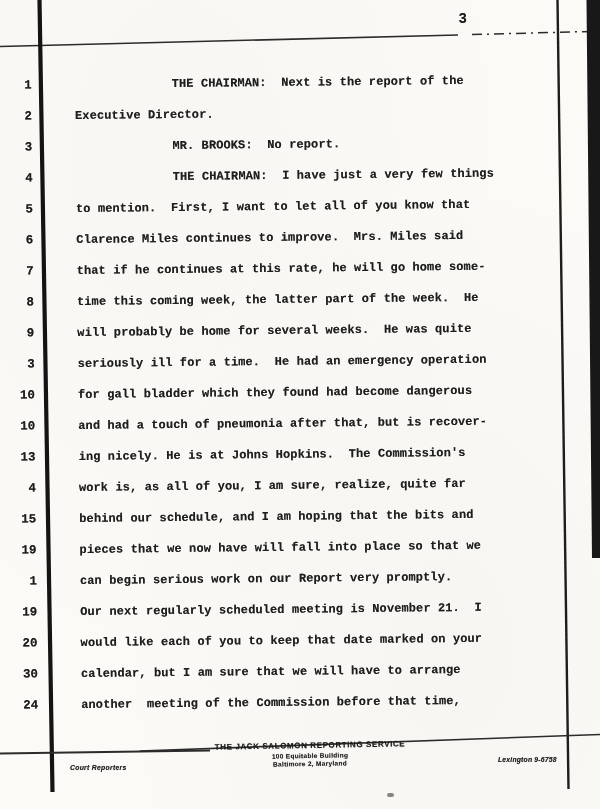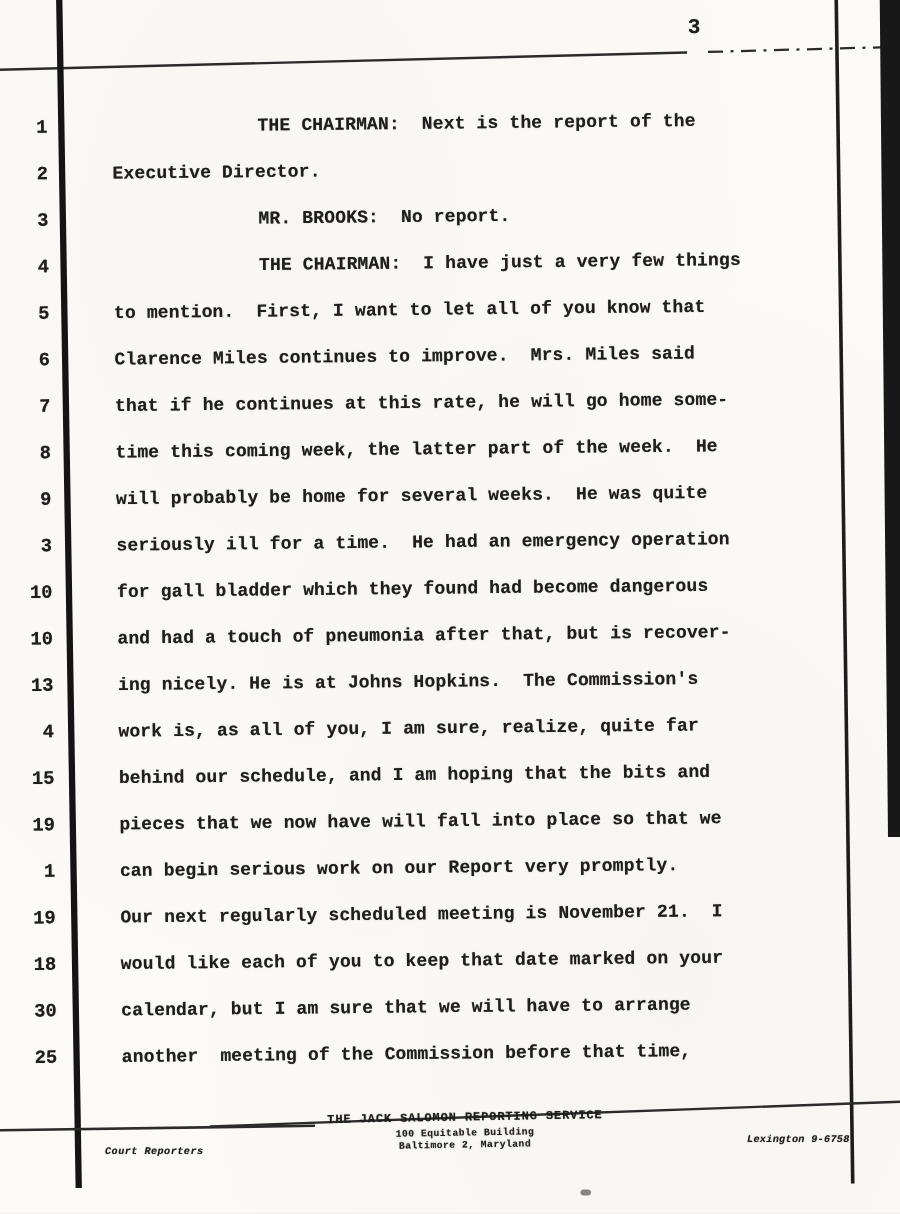--- a/index.html
+++ b/index.html
@@ -27,21 +27,21 @@
     position:absolute;left:0;top:0;width:35px;text-align:right;
     font-size:12.5px;font-weight:700;
     text-shadow:0 0 .5px rgba(0,0,0,.6);
   }
   .t-text{
     position:absolute;left:78px;top:0;font-size:12px;font-weight:700;
     letter-spacing:.1px;white-space:pre;
     text-shadow:0 0 .55px rgba(10,10,10,.55);
   }
   .t-text.indent{left:175px;}
-  .footer{position:absolute;left:0;top:0;width:600px;height:792px;font-family:Liberation Mono, monospace;}
+  .footer{position:absolute;left:0;top:0;width:600px;height:792px;font-family:Liberation Sans, sans-serif;}
   .f-center{position:absolute;left:140px;width:340px;text-align:center;transform:rotate(-1deg);}
   .f-company{top:741px;font-size:8px;font-weight:700;letter-spacing:.6px;text-shadow:0 0 .7px rgba(0,0,0,.5);}
   .f-addr1{top:751.5px;font-size:6.5px;font-weight:700;letter-spacing:.3px;text-shadow:0 0 .8px rgba(0,0,0,.45);}
   .f-addr2{top:760px;font-size:6.5px;font-weight:700;letter-spacing:.3px;text-shadow:0 0 .8px rgba(0,0,0,.45);}
   .f-left{position:absolute;left:70px;top:764px;font-size:6.8px;font-style:italic;font-weight:700;letter-spacing:.3px;text-shadow:0 0 .7px rgba(0,0,0,.5);}
   .f-right{position:absolute;left:498px;top:756px;font-size:6.8px;font-style:italic;font-weight:700;letter-spacing:.2px;text-shadow:0 0 .7px rgba(0,0,0,.5);}
   .speck{position:absolute;left:387px;top:793px;width:7px;height:4px;background:rgba(40,40,40,.55);border-radius:2px;filter:blur(.4px);}
 </style>
 </head>
 <body>
@@ -77,23 +77,23 @@
       <div class="t-row" style="top: 326px;"><span class="t-num">9</span><span class="t-text">will probably be home for several weeks.  He was quite</span></div>
       <div class="t-row" style="top: 357px;"><span class="t-num">3</span><span class="t-text">seriously ill for a time.  He had an emergency operation</span></div>
       <div class="t-row" style="top: 388px;"><span class="t-num">10</span><span class="t-text">for gall bladder which they found had become dangerous</span></div>
       <div class="t-row" style="top: 419px;"><span class="t-num">10</span><span class="t-text">and had a touch of pneumonia after that, but is recover-</span></div>
       <div class="t-row" style="top: 450px;"><span class="t-num">13</span><span class="t-text">ing nicely. He is at Johns Hopkins.  The Commission's</span></div>
       <div class="t-row" style="top: 481px;"><span class="t-num">4</span><span class="t-text">work is, as all of you, I am sure, realize, quite far</span></div>
       <div class="t-row" style="top: 512px;"><span class="t-num">15</span><span class="t-text">behind our schedule, and I am hoping that the bits and</span></div>
       <div class="t-row" style="top: 543px;"><span class="t-num">19</span><span class="t-text">pieces that we now have will fall into place so that we</span></div>
       <div class="t-row" style="top: 574px;"><span class="t-num">1</span><span class="t-text">can begin serious work on our Report very promptly.</span></div>
       <div class="t-row" style="top: 605px;"><span class="t-num">19</span><span class="t-text">Our next regularly scheduled meeting is November 21.  I</span></div>
-      <div class="t-row" style="top: 636px;"><span class="t-num">18</span><span class="t-text">would like each of you to keep that date marked on your</span></div>
+      <div class="t-row" style="top: 636px;"><span class="t-num">20</span><span class="t-text">would like each of you to keep that date marked on your</span></div>
       <div class="t-row" style="top: 667px;"><span class="t-num">30</span><span class="t-text">calendar, but I am sure that we will have to arrange</span></div>
-      <div class="t-row" style="top: 698px;"><span class="t-num">25</span><span class="t-text">another  meeting of the Commission before that time,</span></div>
+      <div class="t-row" style="top: 698px;"><span class="t-num">24</span><span class="t-text">another  meeting of the Commission before that time,</span></div>
     </div>
 
   <div class="footer">
     <div class="f-center f-company">THE JACK SALOMON REPORTING SERVICE</div>
     <div class="f-center f-addr1">100 Equitable Building</div>
     <div class="f-center f-addr2">Baltimore 2, Maryland</div>
     <div class="f-left">Court Reporters</div>
     <div class="f-right">Lexington 9-6758</div>
     <div class="speck"></div>
   </div>

